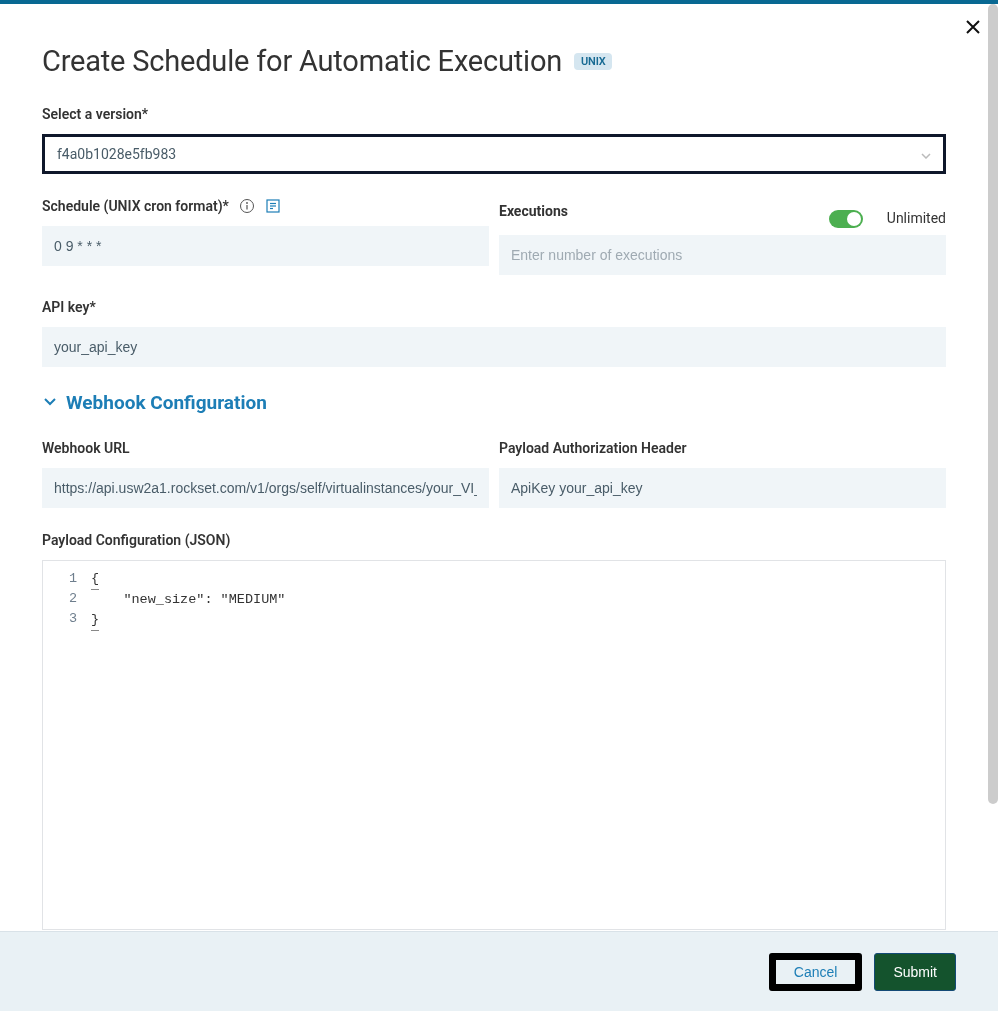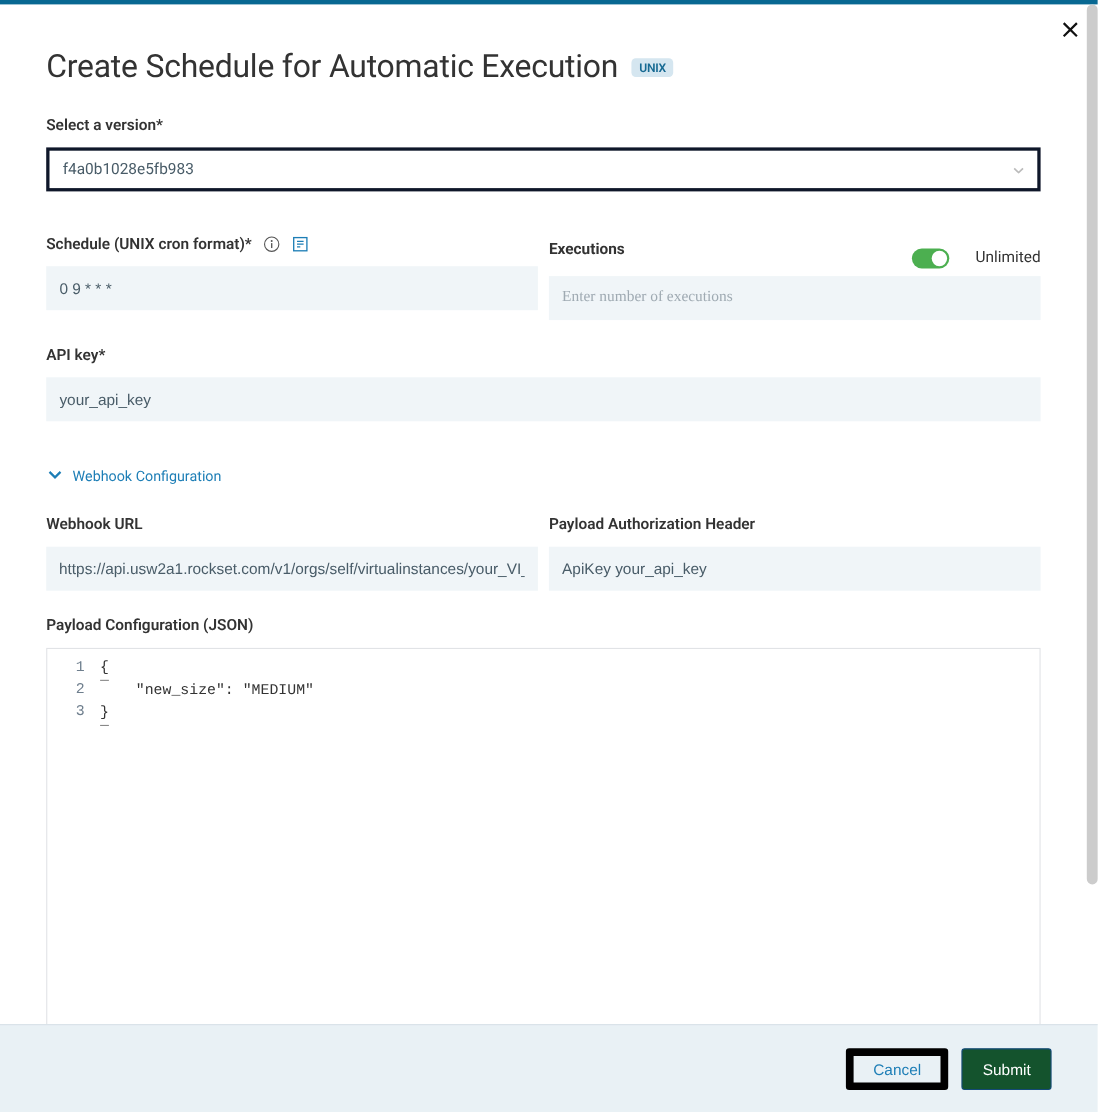--- a/index.html
+++ b/index.html
@@ -108,21 +108,21 @@
     color: #495c68;
     cursor: pointer;
   }
   .select-caret {
     position: absolute;
     right: 12px;
     top: 50%;
     transform: translateY(-50%);
     color: #999;
   }
-  .field { margin-bottom: 40px; }
+  .field { margin-bottom: 24px; }
   .row2 {
     display: flex;
     gap: 10px;
     margin-bottom: 24px;
   }
   .col { flex: 1; min-width: 0; }
   .executions-head {
     display: flex;
     align-items: center;
     justify-content: space-between;
@@ -151,25 +151,25 @@
     right: 2px;
     top: 2px;
     width: 14px;
     height: 14px;
     background: #fff;
     border-radius: 50%;
   }
   .icon-slim { display: inline-flex; align-items: center; }
   .section-head {
     display: flex;
-    align-items: center;
+    align-items: flex-end;
     gap: 8px;
     color: #1d7eb6;
-    font-size: 13px;
-    font-weight: 400;
+    font-size: 19px;
+    font-weight: 700;
     margin: 12px 0 26px;
     cursor: pointer;
   }
   .code-editor {
     border: 1px solid #e1e3e6;
     height: 370px;
     display: flex;
     font-family: "SFMono-Regular", Consolas, "Liberation Mono", Menlo, monospace;
     font-size: 13.5px;
     line-height: 20px;
@@ -275,21 +275,21 @@
       <input class="input input-filled" value="0 9 * * *" style="">
     </div>
     <div class="col">
       <div class="executions-head">
         <div class="label label-normal" style="margin-bottom:0;">Executions</div>
         <div class="toggle-wrap">
           <div class="toggle"></div>
           <span>Unlimited</span>
         </div>
       </div>
-      <input class="input input-filled" disabled="" style="color: rgb(159, 170, 178); font-family: Liberation Serif, serif;" placeholder="Enter number of executions">
+      <input class="input input-filled" disabled="" style="color: rgb(159, 170, 178);" placeholder="Enter number of executions">
     </div>
   </div>
 
   <div class="field">
     <div class="label">API key*</div>
     <input class="input input-filled" value="your_api_key" style="">
   </div>
 
   <div class="section-head">
     <span>

